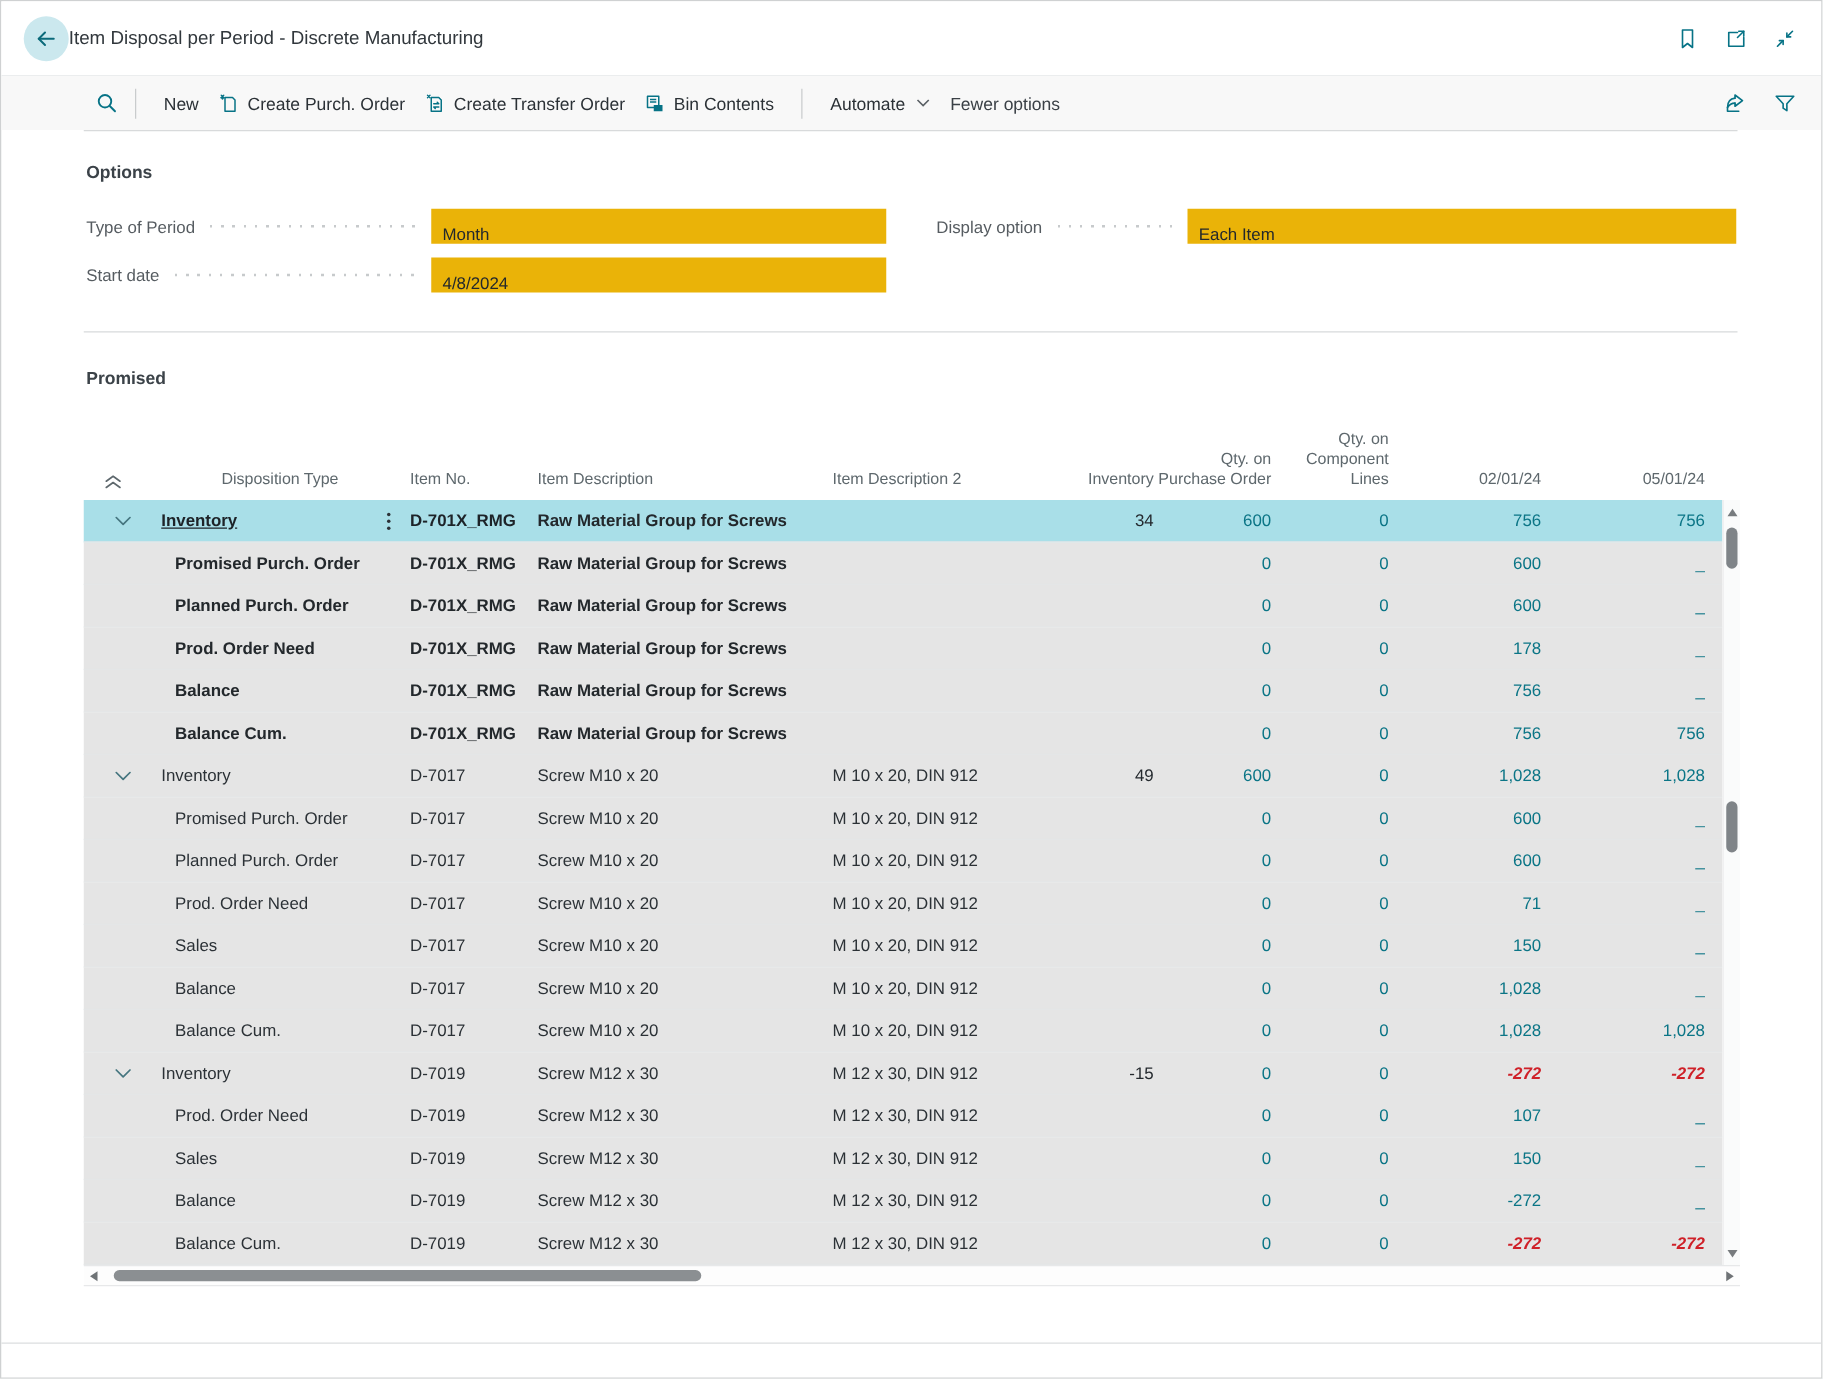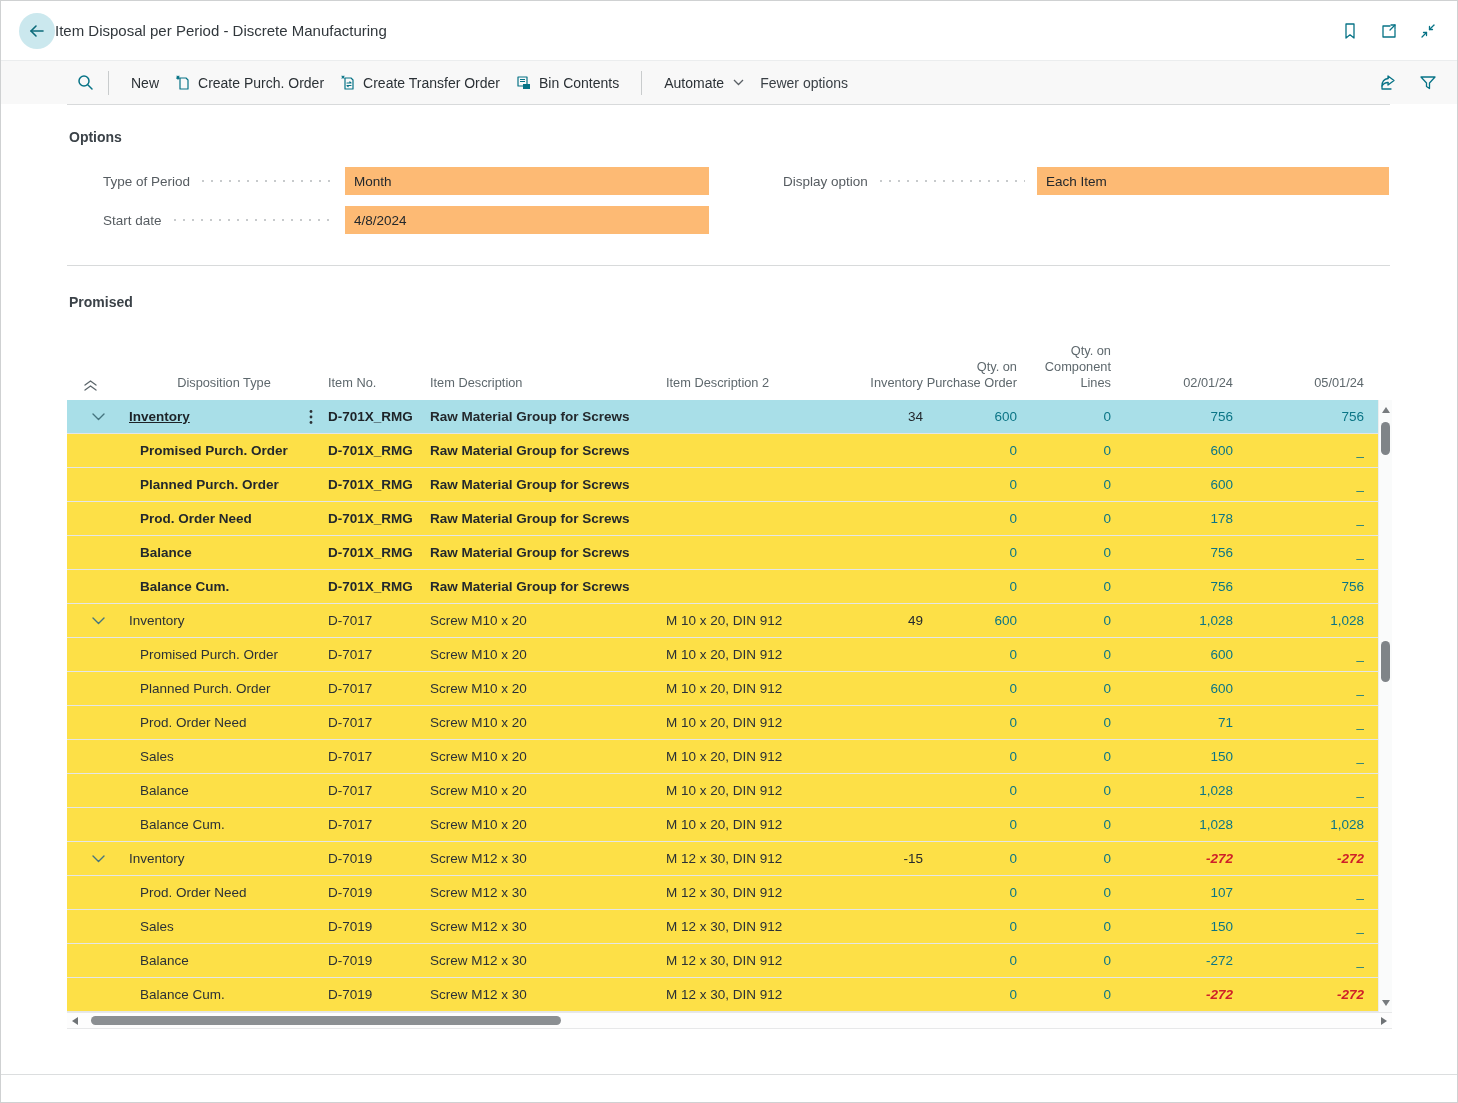--- a/index.html
+++ b/index.html
@@ -24,45 +24,45 @@
   .tb-action { display:flex; align-items:center; gap:7px; font-size:14px; color:#2b3136; cursor:pointer; padding:4px 8px; white-space:nowrap; }
   .tb-action .chev { margin-left:2px; }
   .tb-action.dim { color:#3a4046; }
   .toolbar-right { margin-left:auto; display:flex; align-items:center; gap:22px; }
   .toolbar-rule { border-top:1px solid #d8dadb; margin:0 67px 0 66px; }
 
   
   .options { padding:0 70px 0 68px; }
   .sec-heading { font-size:14px; font-weight:700; color:#3b4248; margin-top:24px; }
   .fields { display:grid; grid-template-columns:680px 640px; row-gap:11px; margin-top:22px; }
-  .field { display:flex; align-items:center; height:28px; padding-right:40px;margin-left:34px; }
+  .field { display:flex; align-items:center; height:28px; padding-right:40px; }
   .field.col2 { padding-right:0; }
   .field .lbl { color:#565c61; font-size:13.5px; white-space:nowrap; }
   .leader { flex:1; height:2px; margin:0 12px; align-self:center;
     background-image:repeating-linear-gradient(90deg,#c7cacc 0 2px, transparent 2px 9px); }
-  .fbox { width:364px; height:28px; background:#fdba74; display:flex; align-items:center; padding:0 9px; color:#23282c; flex:0 0 auto; cursor:text; }
-  .field.col2 .fbox { width:352px; }
+  .fbox { width:364px; height:28px; background:#eab308; display:flex; align-items:flex-end; padding:0 9px; color:#23282c; flex:0 0 auto; cursor:text; }
+  .field.col2 .fbox { width:439px; }
 
   .section-rule { border-top:1px solid #d8dadb; margin:31px 67px 0 66px; }
   .repeater-head { padding:0 68px; }
   .repeater-head .sec-heading { margin-top:28px; }
 
   
   .grid { position:relative; margin:26px 0 0 66px; width:1325px; }
   .gridrow { display:grid; grid-template-columns:44px 208px 108px 236px 198px 62px 94px 94px 122px 131px; width:1311px; }
   .ghead { height:64px; align-items:end; padding-bottom:0; color:#5e686d; font-size:12.8px; }
   .ghead .hc { padding:0 0 9px 0; line-height:1.25; }
   .ghead .hc.r { text-align:right; }
   .ghead .hc.c1 { padding-left:18px;text-align:center; }
   .ghead .hc.c2 { padding-left:9px; }
   .ghead .hc.c3 { padding-left:3px; }
   .ghead .hc.c4 { padding-left:3px; }
   .collapse-all { padding:0 0 8px 16px; cursor:pointer; }
 
-  .gbody .gridrow { height:34px; align-items:center; border-bottom:1px solid #e4e6e7; background:#fde047; }
+  .gbody .gridrow { height:34px; align-items:center; border-bottom:1px solid #e4e6e7; background:#e5e5e5; }
   .gbody .gridrow.selected { background:#a9dfe8; }
   .cell { overflow:hidden; white-space:nowrap; }
   .c-exp { display:flex; justify-content:flex-end; padding-right:6px; }
   .c-exp .chevbtn { display:none; cursor:pointer; line-height:0; }
   .gridrow.expandable .c-exp .chevbtn { display:block; }
   .c-disp { display:flex; align-items:center; padding-left:18px; }
   .gridrow.lvl2 .c-disp { padding-left:29px; }
   .c-disp .dots { display:none; margin-left:auto; padding-right:6px; color:#2c3237; font-weight:700; letter-spacing:0; cursor:pointer; line-height:0; }
   .gridrow.selected .c-disp .dots { display:block; }
   .c-item { padding-left:9px; }

